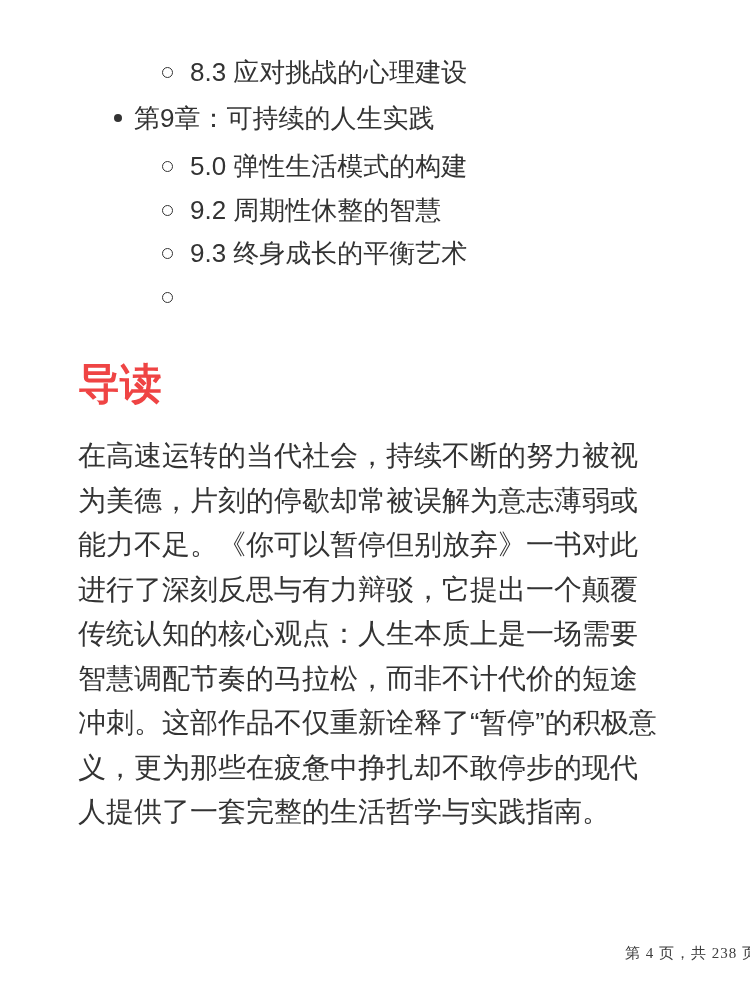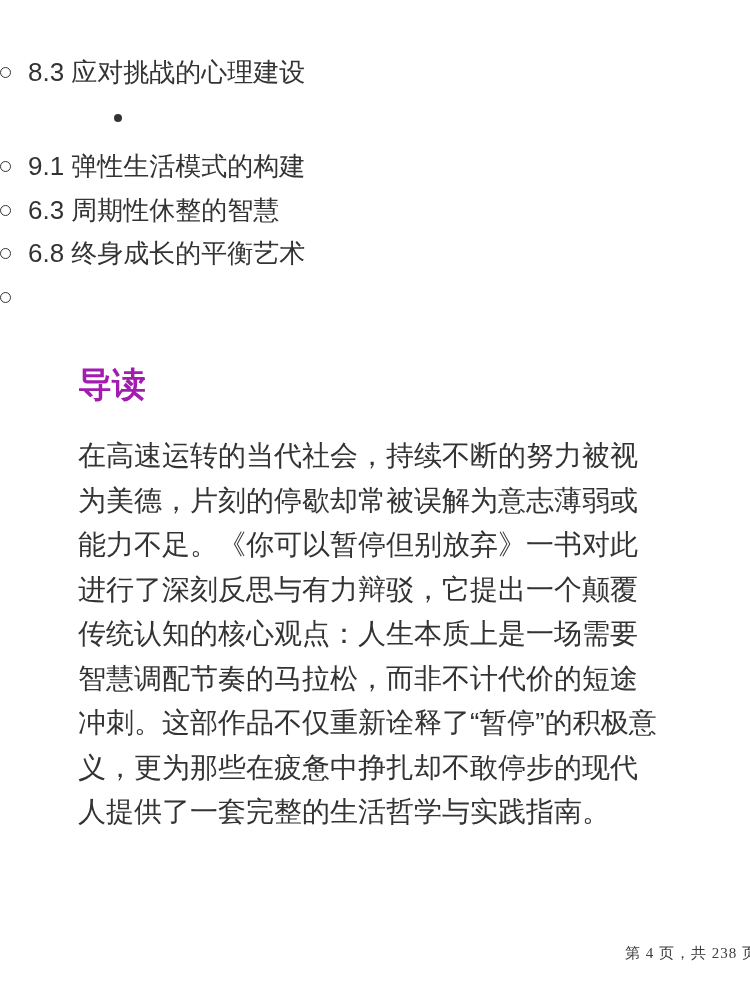--- a/index.html
+++ b/index.html
@@ -8,39 +8,39 @@
     background: #ffffff;
     font-family: "Liberation Sans", sans-serif;
     color: #333333;
     overflow: hidden;
   }
   .page { position: relative; width: 750px; height: 1000px; background: #ffffff; }
 
   
   .toc { padding-top: 51px; }
   .toc-row { display: flex; align-items: center; height: 43.5px; font-size: 26px; }
-  .toc-row.sub  { }
+  .toc-row.sub  { padding-left: 162px; }
   .toc-row.main { padding-left: 114px; margin-top: 2px; margin-bottom: 5px; }
   .circle-marker {
     width: 11px; height: 11px; box-sizing: border-box;
     border: 1.5px solid #333333; border-radius: 50%;
     margin-right: 17px; flex: none;
   }
   .dot-marker {
     width: 8px; height: 8px; background: #333333; border-radius: 50%;
     margin-right: 12px; flex: none;
   }
   .toc-label { white-space: nowrap; }
 
   
   .section-heading {
     margin: 48px 0 0 78px;
-    font-size: 34px; line-height: 34px;
+    font-size: 42px; line-height: 34px;
     font-weight: bold;
-    color: #a21caf;
+    color: #ef4444;
   }
 
   
   .paragraph {
     width: 585px;
     margin: 33px 0 0 78px;
     font-size: 28px;
     line-height: 44.5px;
     text-align: left;
     word-break: normal;
@@ -64,35 +64,36 @@
   <div class="toc">
 
     <div class="toc-row sub">
       <span class="circle-marker"></span>
       <span class="toc-label">8.3 应对挑战的心理建设</span>
     </div>
 
 
     <div class="toc-row main">
       <span class="dot-marker"></span>
+      <span class="toc-label">第9章：可持续的人生实践</span>
     </div>
 
     <div class="toc-row sub">
       <span class="circle-marker"></span>
-      <span class="toc-label">9.1 弹性生活模式的构建</span>
+      <span class="toc-label">5.0 弹性生活模式的构建</span>
     </div>
 
     <div class="toc-row sub">
       <span class="circle-marker"></span>
-      <span class="toc-label">6.3 周期性休整的智慧</span>
+      <span class="toc-label">9.2 周期性休整的智慧</span>
     </div>
 
     <div class="toc-row sub">
       <span class="circle-marker"></span>
-      <span class="toc-label">6.8 终身成长的平衡艺术</span>
+      <span class="toc-label">9.3 终身成长的平衡艺术</span>
     </div>
 
     <div class="toc-row sub">
       <span class="circle-marker"></span>
     </div>
 
   </div>
 
   <h2 class="section-heading">导读</h2>
 

